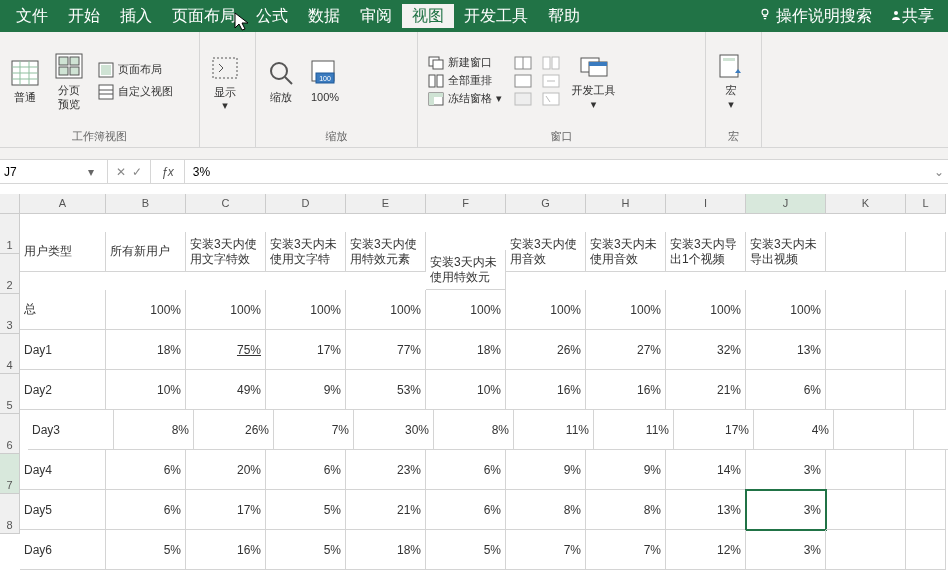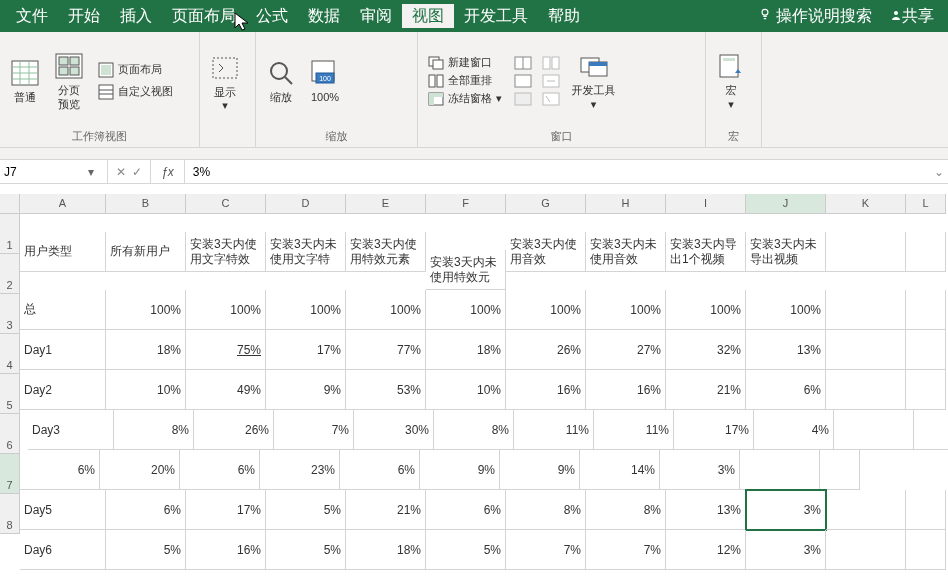--- a/index.html
+++ b/index.html
@@ -394,20 +394,21 @@
         <div class="cell num" style="width: 80px; height: 40px;">30%</div>
         <div class="cell num" style="width: 80px; height: 40px;">8%</div>
         <div class="cell num" style="width: 80px; height: 40px;">11%</div>
         <div class="cell num" style="width: 80px; height: 40px;">11%</div>
         <div class="cell num" style="width: 80px; height: 40px;">17%</div>
         <div class="cell num" style="width: 80px; height: 40px;">4%</div>
         <div class="cell first" style="width: 80px; height: 40px;"></div>
         <div class="cell first" style="width: 40px; height: 40px;"></div>
       </div>
       <div class="cell-row">
+        <div class="cell first" style="width: 86px; height: 40px;">Day4</div>
         <div class="cell num" style="width: 80px; height: 40px;">6%</div>
         <div class="cell num" style="width: 80px; height: 40px;">20%</div>
         <div class="cell num" style="width: 80px; height: 40px;">6%</div>
         <div class="cell num" style="width: 80px; height: 40px;">23%</div>
         <div class="cell num" style="width: 80px; height: 40px;">6%</div>
         <div class="cell num" style="width: 80px; height: 40px;">9%</div>
         <div class="cell num" style="width: 80px; height: 40px;">9%</div>
         <div class="cell num" style="width: 80px; height: 40px;">14%</div>
         <div class="cell num" style="width: 80px; height: 40px;">3%</div>
         <div class="cell first" style="width: 80px; height: 40px;"></div>

